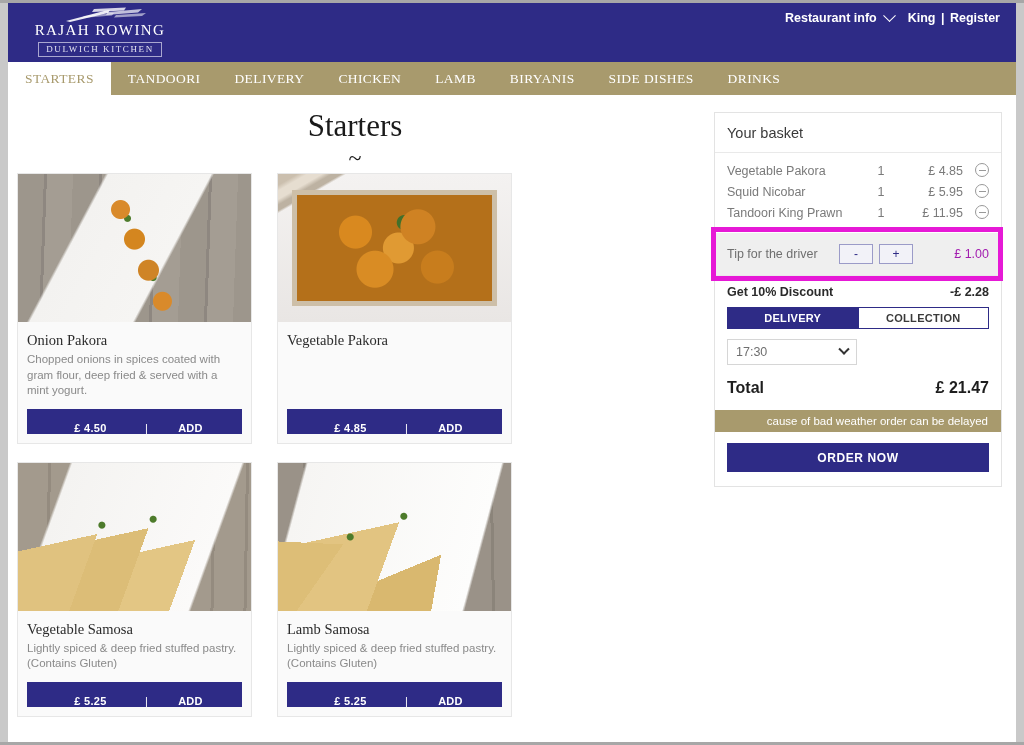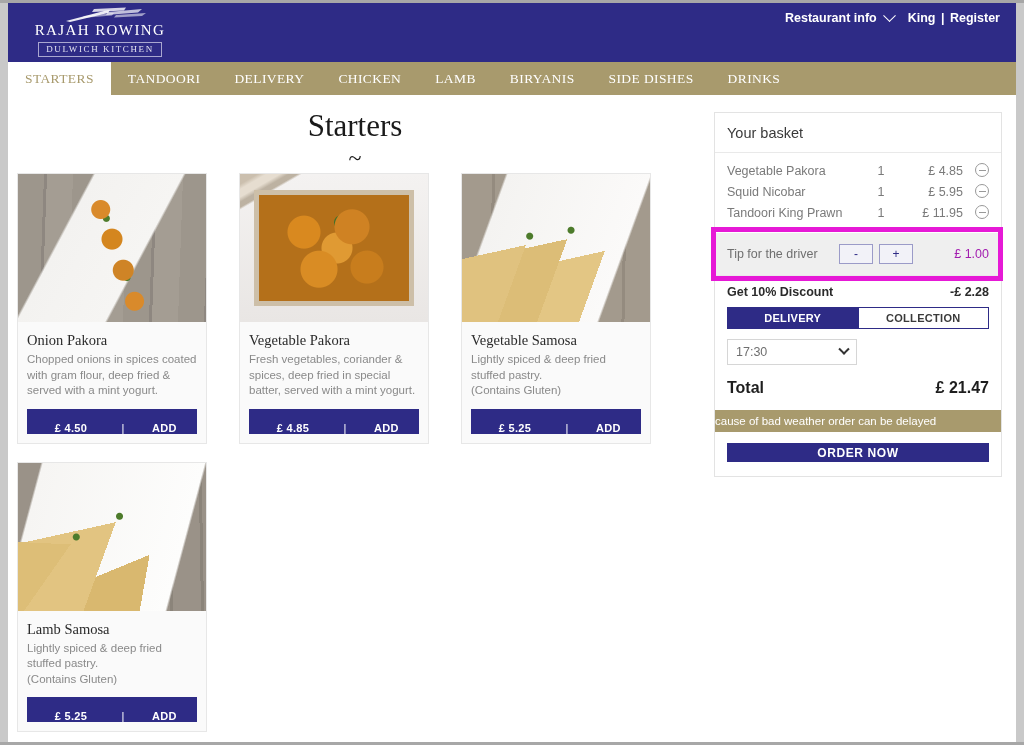--- a/index.html
+++ b/index.html
@@ -99,21 +99,21 @@
     font-family: "Liberation Serif", serif;
     font-size: 24px; color: #1a1a1a;
   }
 
   
   .grid {
     position: absolute; left: 0px; top: 78px; width: 694px;
     display: flex; flex-wrap: wrap;
   }
   .card {
-    width: 190px; margin: 0 23px 18px 9px;
+    width: 235px; margin: 0 16px 18px 9px;
     background: #fafafa;
     border: 1px solid #e7e7e7;
     display: flex; flex-direction: column;
   }
   .card-img {
     width: 100%; height: 148px;
     position: relative; overflow: hidden;
     background: #8d8377;
   }
   .card-img .ph { position:absolute; inset:0; }
@@ -222,25 +222,25 @@
 
   .total-row {
     display:flex; align-items:center;
     padding: 12px 12px 13px 12px;
     font-size: 16px; font-weight: bold; color: #1e1e1e;
   }
   .total-row .t-label { flex: 1; }
 
   .weather-note {
     background: #a89a6d; color: #ffffff;
-    font-size: 11.5px; text-align: left;
-    padding: 5px 0;
+    font-size: 11.5px; text-align: right;
+    padding: 5px 13px;
   }
   .order-now {
-    margin: 11px 12px 14px 12px; height: 19px;
+    margin: 11px 12px 14px 12px; height: 29px;
     background: #2e2b86; color: #fff;
     display:flex; align-items:center; justify-content:center;
     font-size: 12px; font-weight: bold; letter-spacing: .6px;
     cursor: pointer;
   }
 </style>
 </head>
 <body>
 
 <div id="page">
@@ -329,21 +329,20 @@
       radial-gradient(circle at 30% 35%, #d9891f 0 16px, transparent 17px),
       radial-gradient(circle at 62% 30%, #cf8223 0 17px, transparent 18px),
       radial-gradient(circle at 40% 70%, #d98c24 0 18px, transparent 19px),
       radial-gradient(circle at 72% 68%, #c87d1d 0 16px, transparent 17px),
       radial-gradient(circle at 52% 50%, #e09a33 0 15px, transparent 16px),
       radial-gradient(circle at 55% 26%, #42702a 0 7px, transparent 8px),
       #b4701a;"></div>
           </div>
           <div class="card-body">
             <div class="card-title">Vegetable Pakora</div>
-            <div class="card-desc">Fresh vegetables, coriander &amp; spices, deep fried in special batter, served with a mint yogurt.</div>
           </div>
           <div class="card-btn">
             <span class="price">£ 4.85</span>
             <span class="bar">|</span>
             <span class="add">ADD</span>
           </div>
         </div>
         <div class="card">
           <div class="card-img">
     <div class="ph" style="background:repeating-linear-gradient(91deg,#a39a8d 0 30px,#948b7f 30px 33px);"></div>

